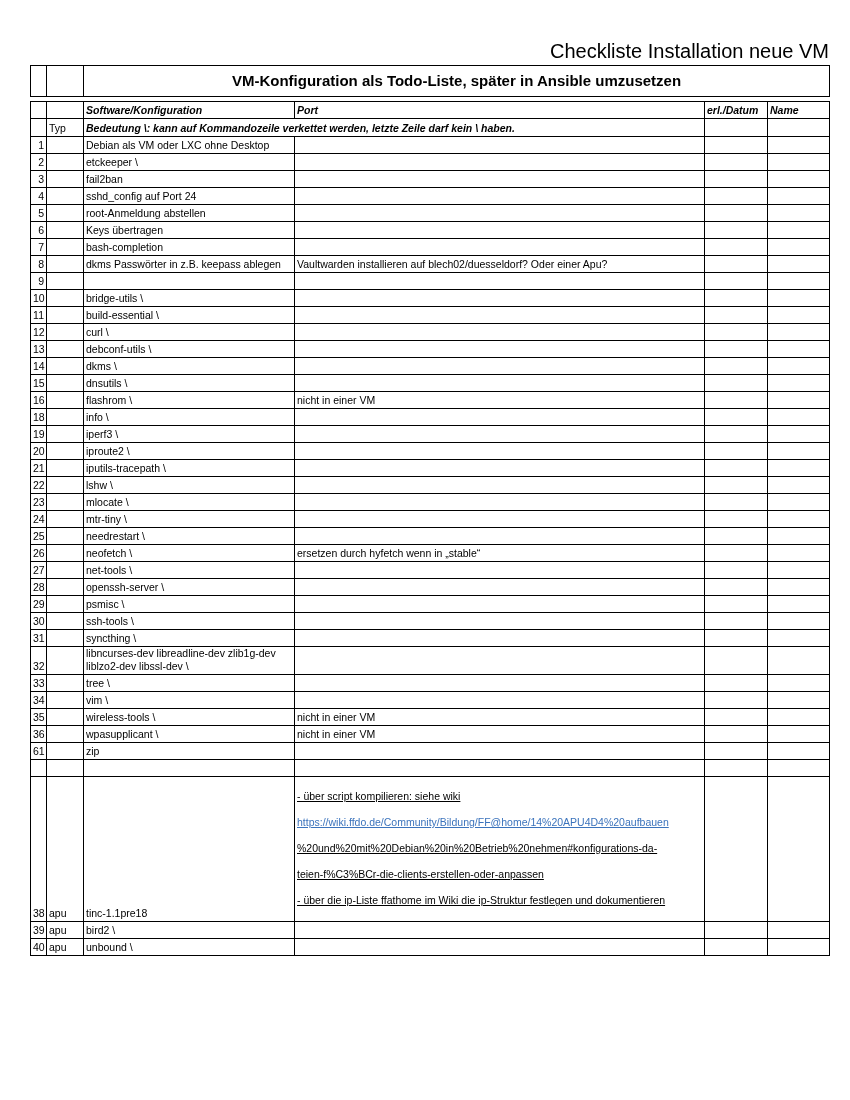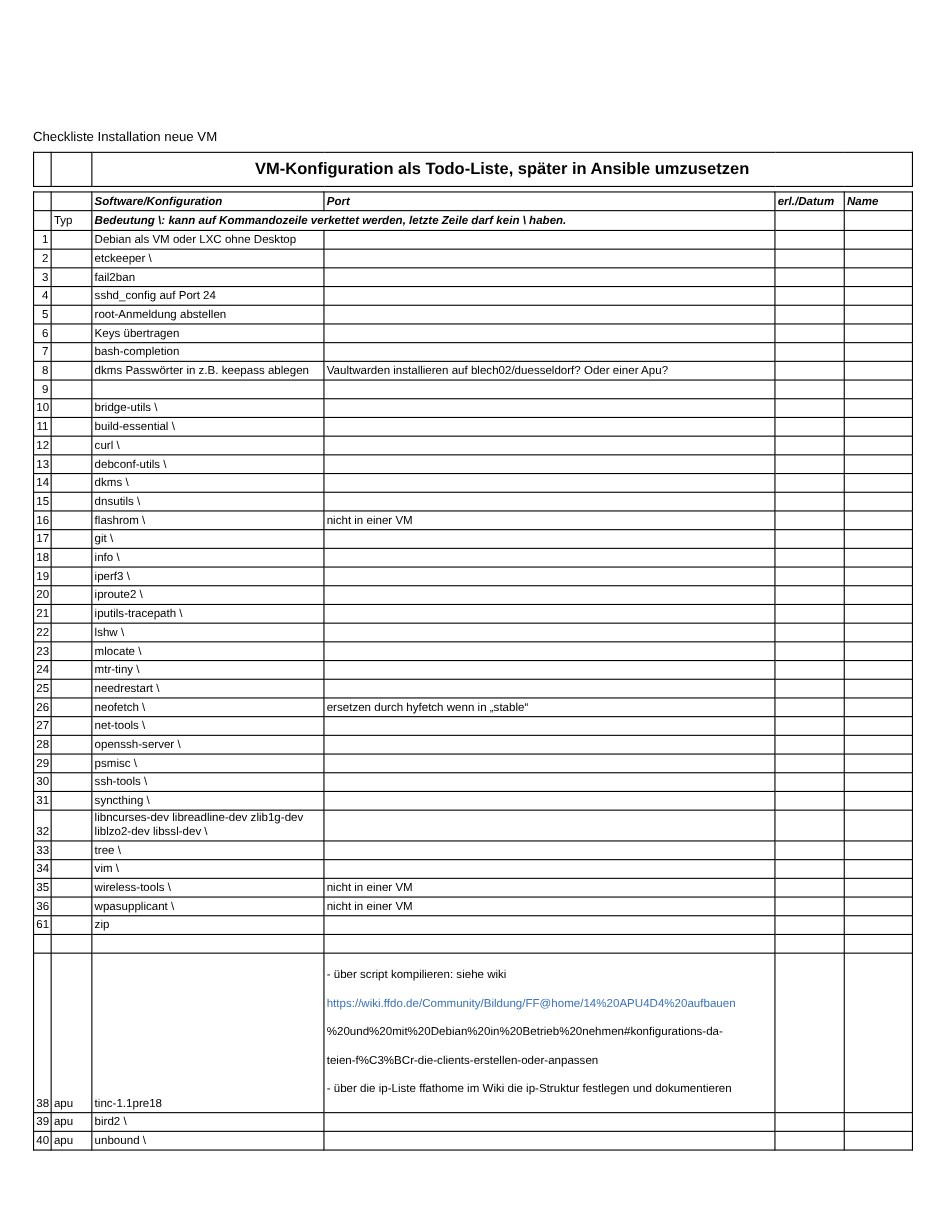--- a/index.html
+++ b/index.html
@@ -3,25 +3,25 @@
 <meta charset="utf-8">
 <style>
   html, body { margin: 0; padding: 0; }
   body {
     width: 850px; height: 1100px;
     background: #ffffff;
     font-family: "Liberation Sans", "DejaVu Sans", sans-serif;
     color: #000;
   }
   .doc-title {
-    padding-top: 116px;
+    padding-top: 43px;
     margin-left: 30px;
     width: 799px;
-    text-align: left;
-    font-size: 12px;
+    text-align: right;
+    font-size: 20px;
     line-height: 16px;
     margin-bottom: 6px;
   }
   table.sheet {
     border-collapse: collapse;
     table-layout: fixed;
     margin-left: 30px;
     width: 799px;
   }
   .sheet td {
@@ -41,21 +41,21 @@
     vertical-align: middle;
     font-size: 15px;
     line-height: 18px;
   }
   .r-gap td { border: none; height: 4px; padding: 0; }
   .r-colhead td { height: 15px; }
   .r-legend td { height: 16px; margin-left: 28px; }
   .b { font-weight: bold; font-style: italic; }
   tr.r-norm td { height: 15px; }
   tr.r-tall38 td { height: 67px; }
-  .tl { display: block; }
+  .tl { display: block; text-decoration: underline; }
   .link { color: #3B73BC; cursor: pointer; }
 </style>
 </head>
 <body>
 
 <div class="doc-title">Checkliste Installation neue VM</div>
 
 <table class="sheet">
   <colgroup>
     <col style="width:16px">
@@ -211,28 +211,20 @@
   </tr>
       <tr class="r-norm">
     <td class="c-num">16</td>
     <td></td>
     <td>flashrom \</td>
     <td>nicht in einer VM</td>
     <td></td>
     <td></td>
   </tr>
       <tr class="r-norm">
-    <td class="c-num">17</td>
-    <td></td>
-    <td>git \</td>
-    <td></td>
-    <td></td>
-    <td></td>
-  </tr>
-      <tr class="r-norm">
     <td class="c-num">18</td>
     <td></td>
     <td>info \</td>
     <td></td>
     <td></td>
     <td></td>
   </tr>
       <tr class="r-norm">
     <td class="c-num">19</td>
     <td></td>

